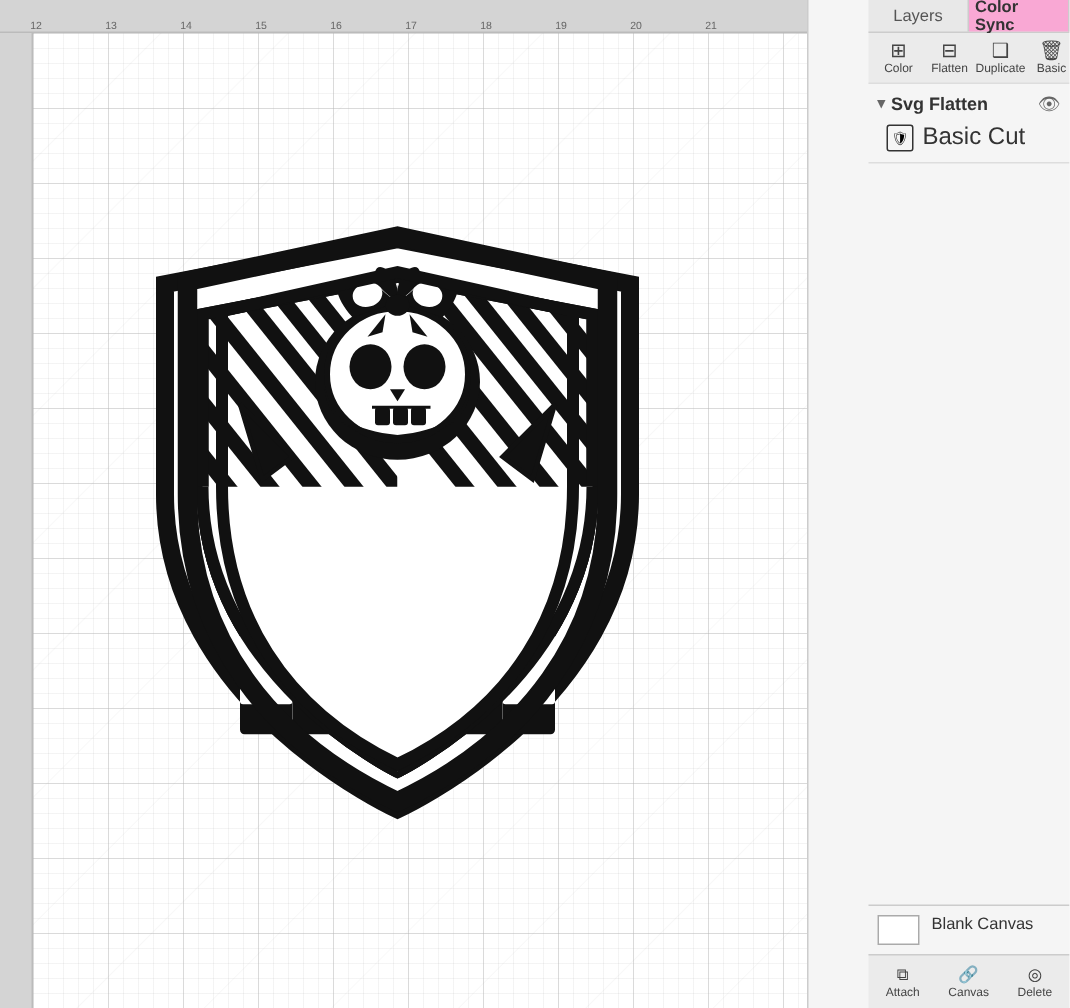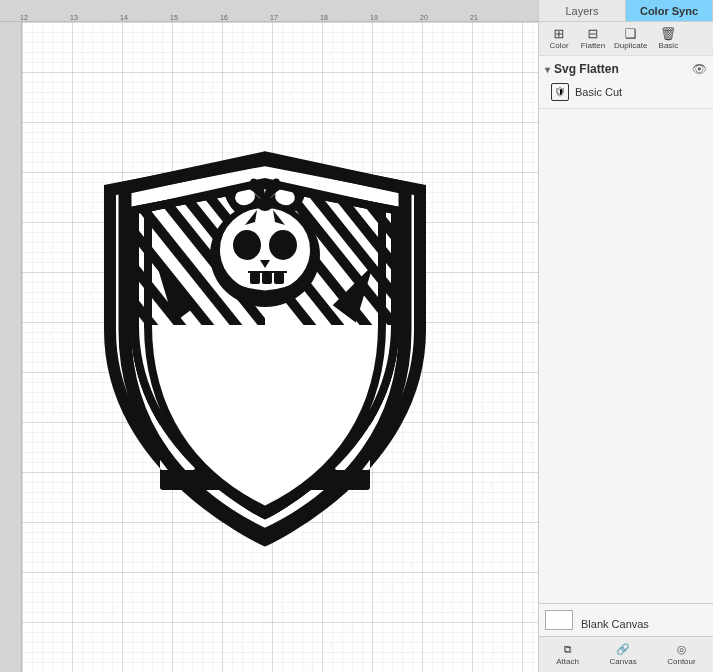--- a/index.html
+++ b/index.html
@@ -79,20 +79,21 @@
     }
 
     
     .right-panel {
       width: 175px;
       background: #f5f5f5;
       border-left: 1px solid #ccc;
       display: flex;
       flex-direction: column;
       height: 672px;
+      padding-left: 40px;
     }
 
     
     .tabs {
       display: flex;
       border-bottom: 1px solid #ccc;
       background: #e8e8e8;
       height: 22px;
     }
 
@@ -102,21 +103,21 @@
       align-items: center;
       justify-content: center;
       font-size: 11px;
       color: #555;
       cursor: pointer;
       border-right: 1px solid #ccc;
       padding: 0 4px;
     }
 
     .tab.active {
-      background: #7dd3fc;
+      background: #f9a8d4;
       color: #333;
       font-weight: 600;
     }
 
     
     .toolbar-row {
       display: flex;
       align-items: center;
       padding: 3px 4px;
       border-bottom: 1px solid #ddd;
@@ -192,39 +193,39 @@
       border: 1.5px solid #333;
       border-radius: 2px;
       display: flex;
       align-items: center;
       justify-content: center;
       font-size: 9px;
       flex-shrink: 0;
     }
 
     .layer-item-label {
-      font-size: 11px;
+      font-size: 16px;
       color: #333;
     }
 
     
     .panel-spacer { flex: 1; }
 
     
     .panel-bottom {
       border-top: 1px solid #ccc;
       padding: 6px;
       display: flex;
       flex-direction: column;
       gap: 4px;
     }
 
     .blank-canvas-row {
       display: flex;
-      align-items: flex-end;
+      align-items: flex-start;
       gap: 8px;
     }
 
     .blank-canvas-swatch {
       width: 28px;
       height: 20px;
       background: #fff;
       border: 1px solid #aaa;
     }
 
@@ -472,16 +473,16 @@
     <div class="bottom-btn">
       <div class="icon-area">⧉</div>
       <span>Attach</span>
     </div>
     <div class="bottom-btn">
       <div class="icon-area">🔗</div>
       <span>Canvas</span>
     </div>
     <div class="bottom-btn">
       <div class="icon-area">◎</div>
-      <span>Contour</span>
+      <span>Delete</span>
     </div>
   </div>
 </div>
 
 </body></html>

